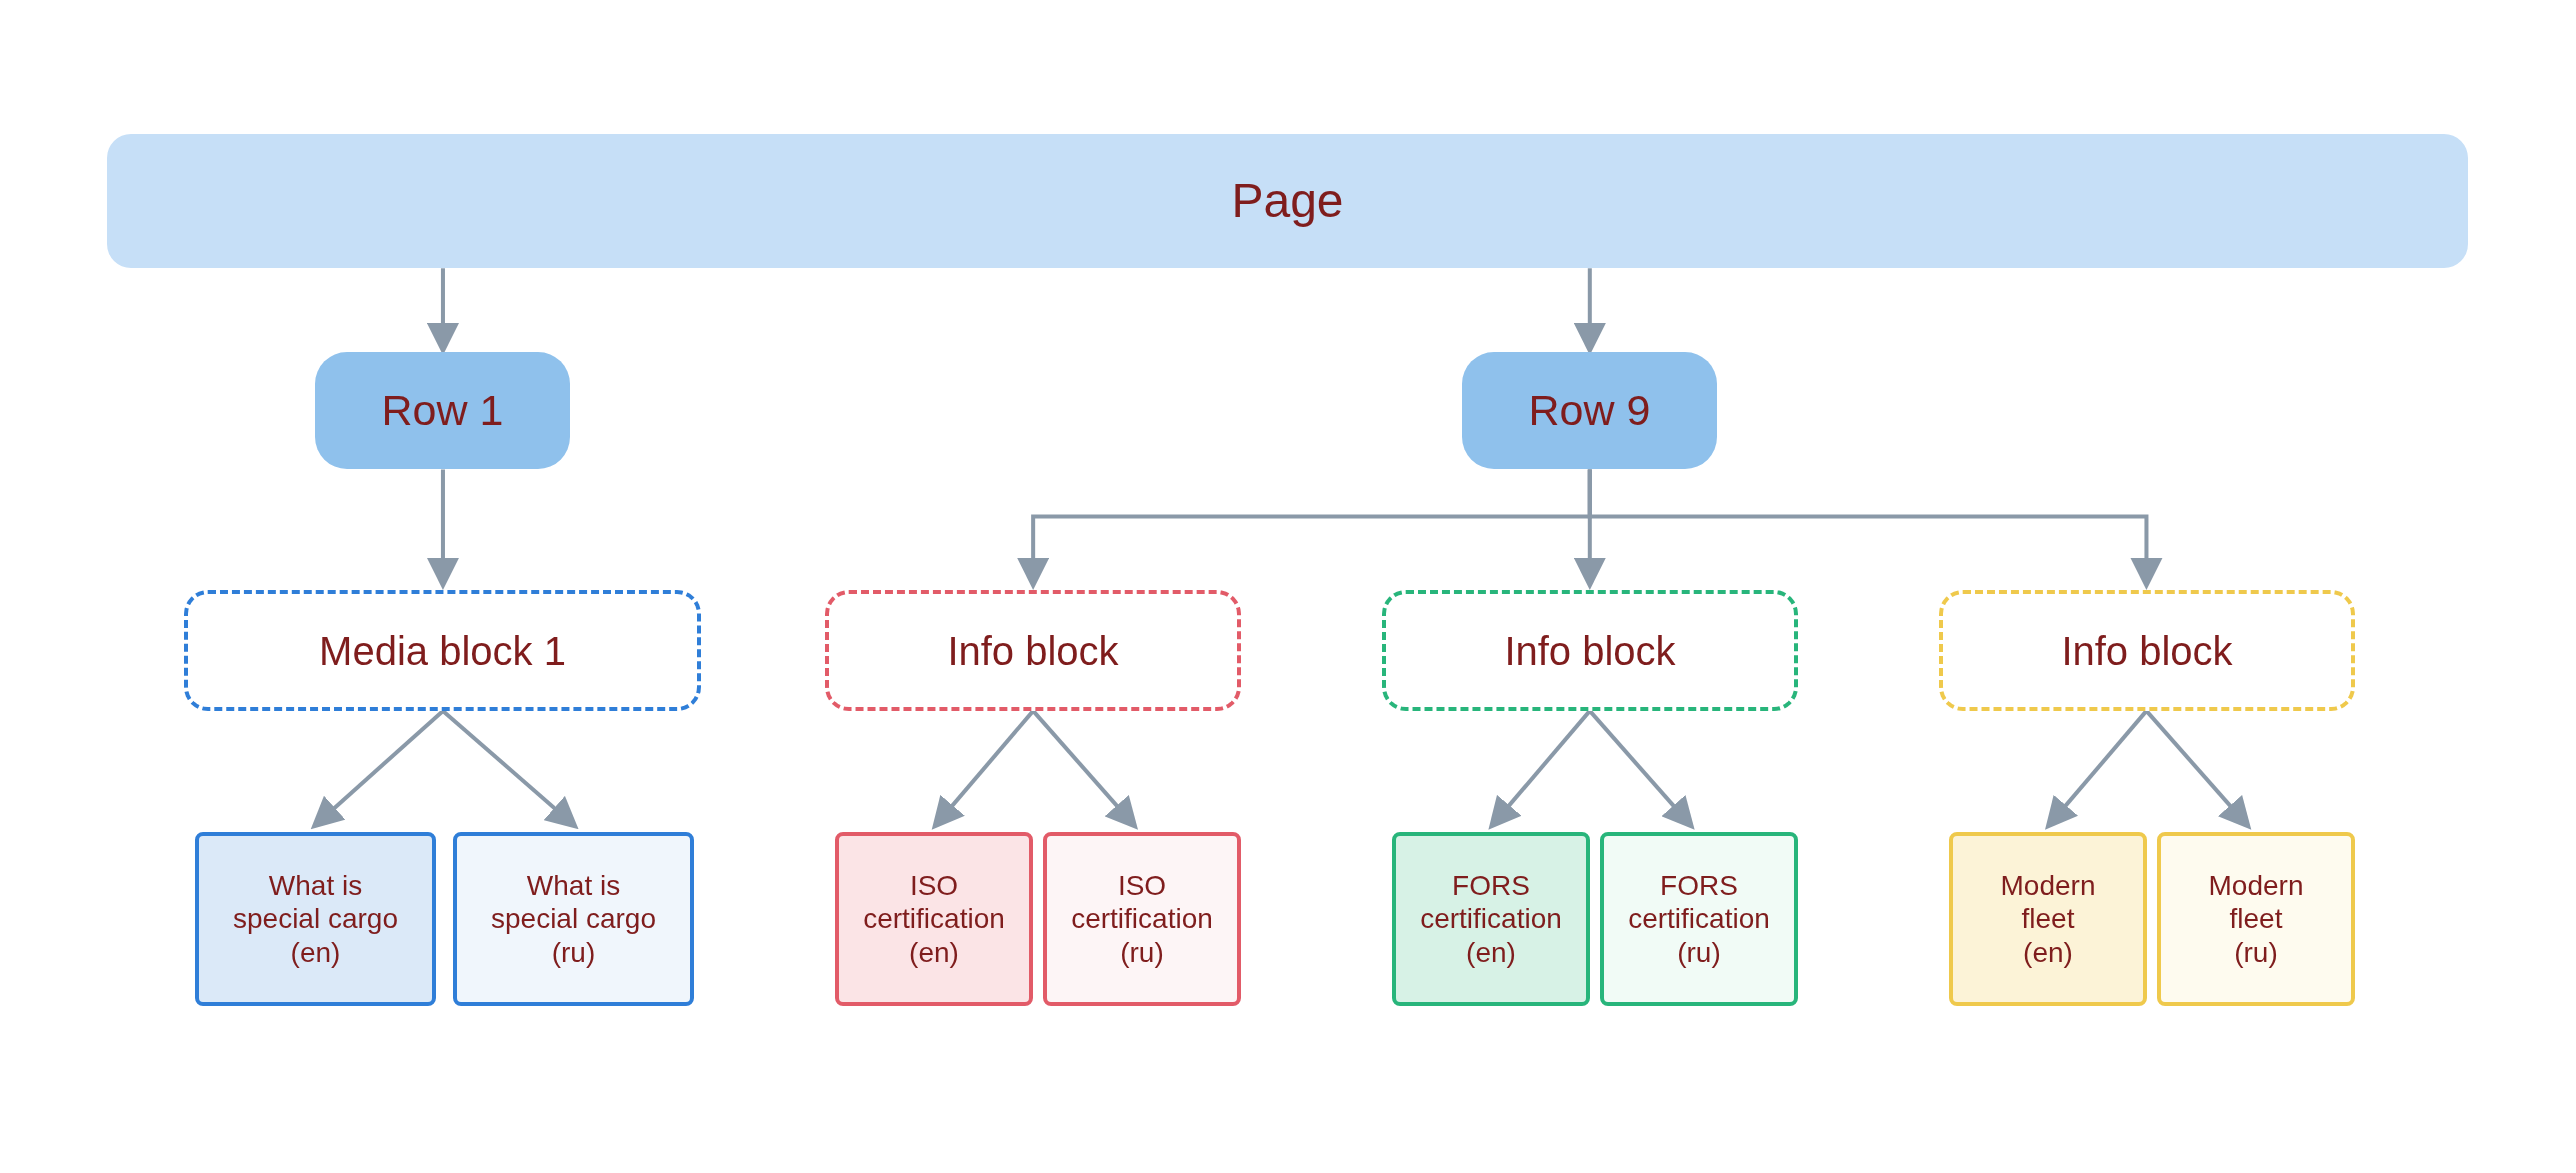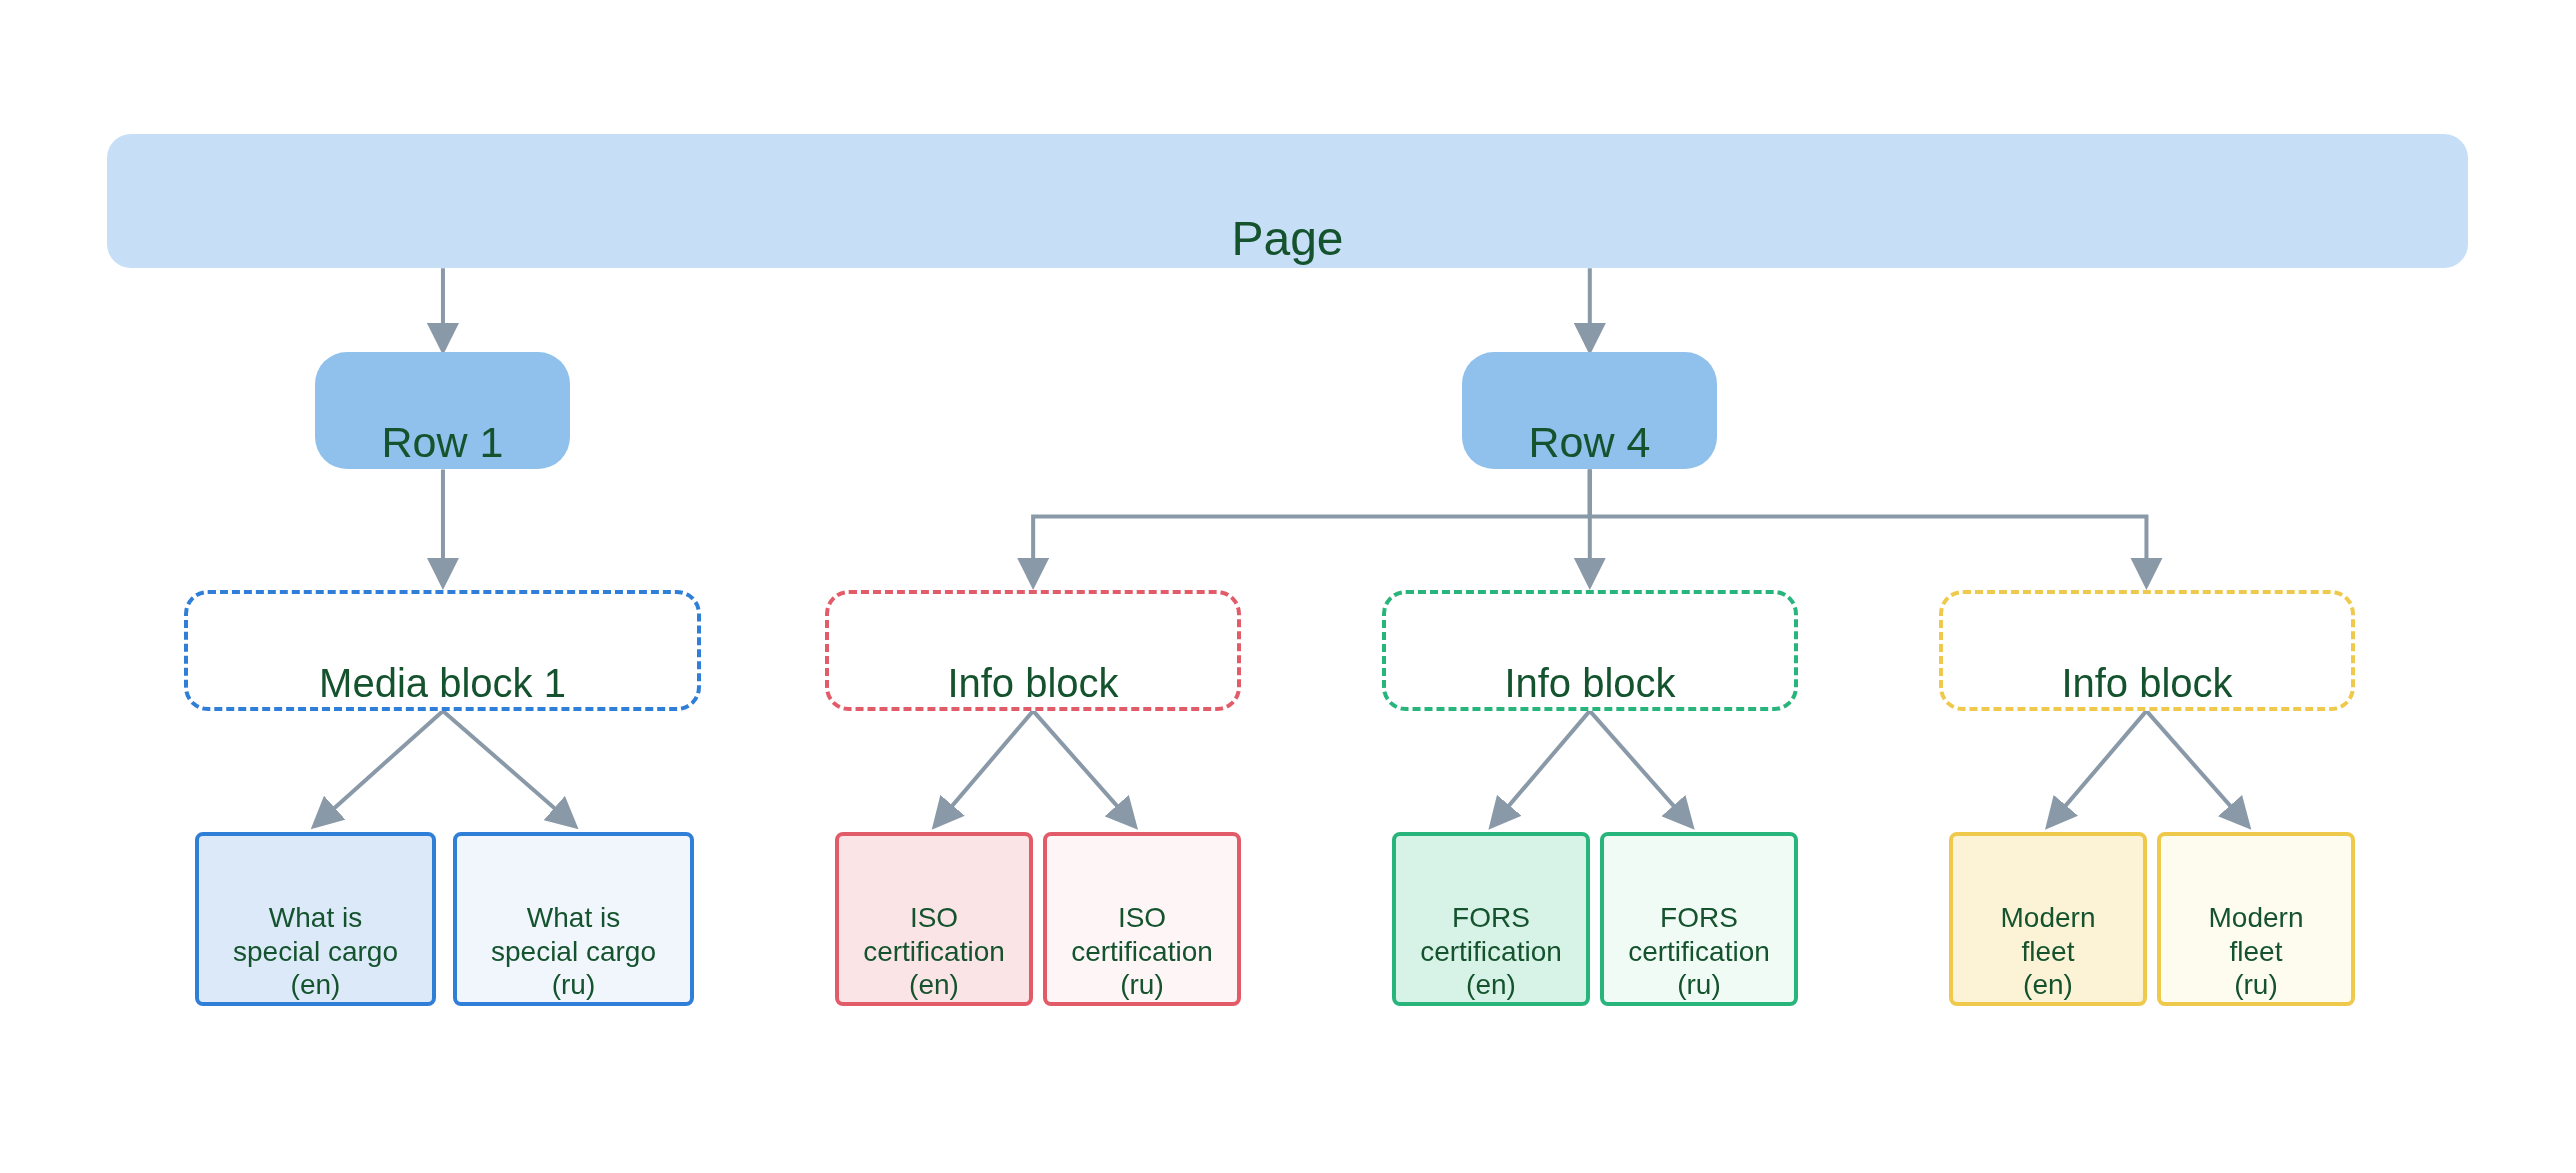--- a/index.html
+++ b/index.html
@@ -11,24 +11,24 @@
     position: relative;
     overflow: hidden;
   }
   .canvas {
     position: absolute;
     inset: 0;
   }
   .node {
     position: absolute;
     display: flex;
-    align-items: flex-end;
+    align-items: center;
     justify-content: center;
     text-align: center;
-    color: #14532d;
+    color: #7f1d1d;
     line-height: 1.2;
   }
   
   .page-box {
     background: #c6dff7;
     border-radius: 24px;
     font-size: 48px;
     font-weight: 400;
   }
   
@@ -114,21 +114,21 @@
   </svg>
 
   <div class="node page-box" style="left:107px; top:134px; width:2361px; height:134px;">
     <span>Page</span>
   </div>
 
   <div class="node row-box" style="left:315px; top:352px; width:255px; height:117px;">
     <span>Row 1</span>
   </div>
   <div class="node row-box" style="left:1462px; top:352px; width:255px; height:117px;">
-    <span>Row 4</span>
+    <span>Row 9</span>
   </div>
 
   <div class="node dashed-box dashed-blue" style="left:184px; top:590px; width:517px; height:121px;">
     <span>Media block 1</span>
   </div>
   <div class="node dashed-box dashed-red" style="left:825px; top:590px; width:416px; height:121px;">
     <span>Info block</span>
   </div>
   <div class="node dashed-box dashed-green" style="left:1382px; top:590px; width:416px; height:121px;">
     <span>Info block</span>

